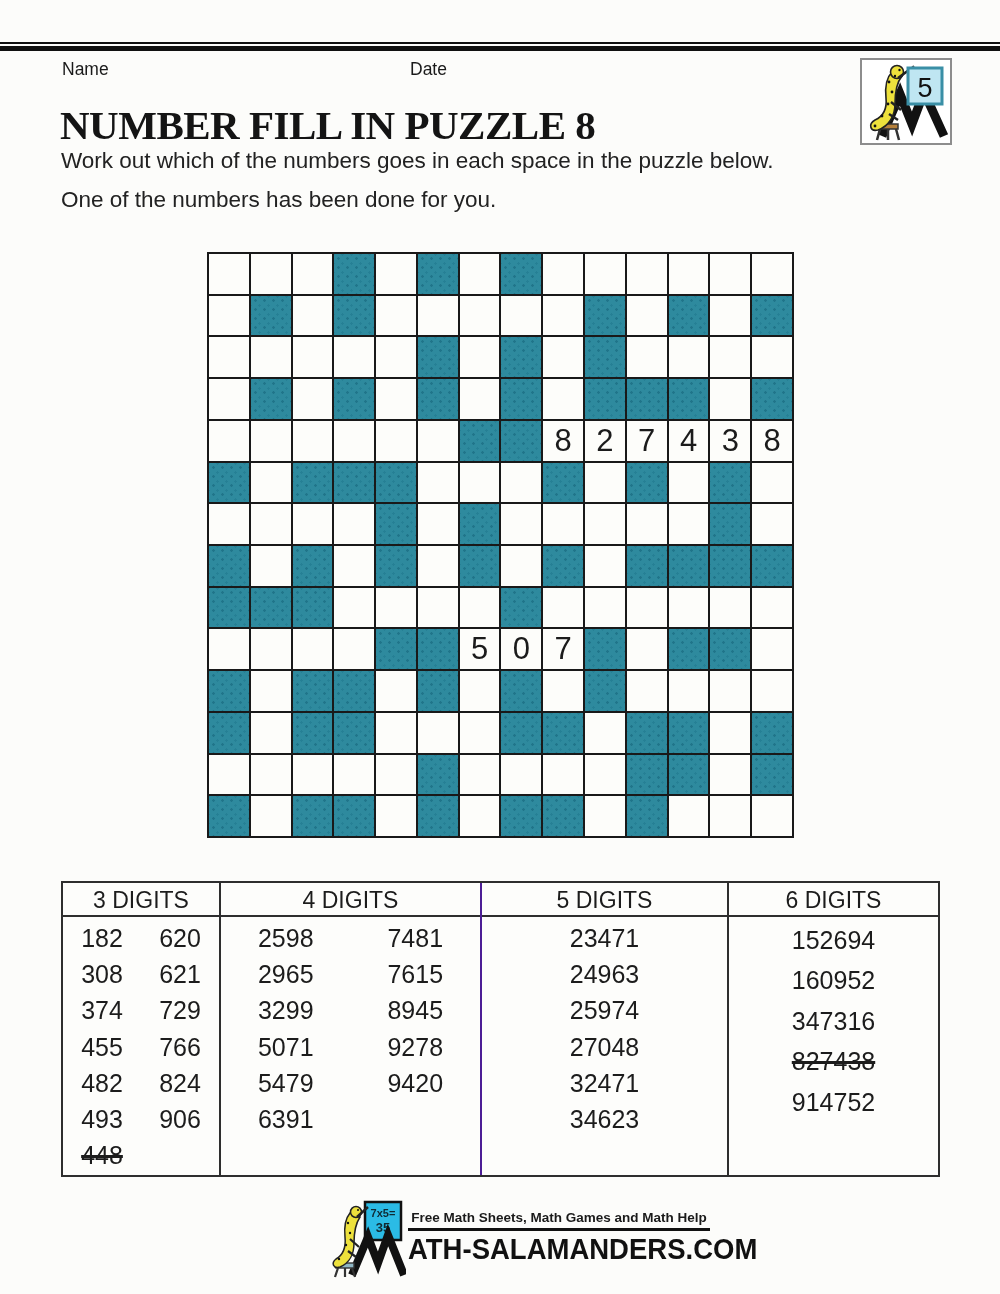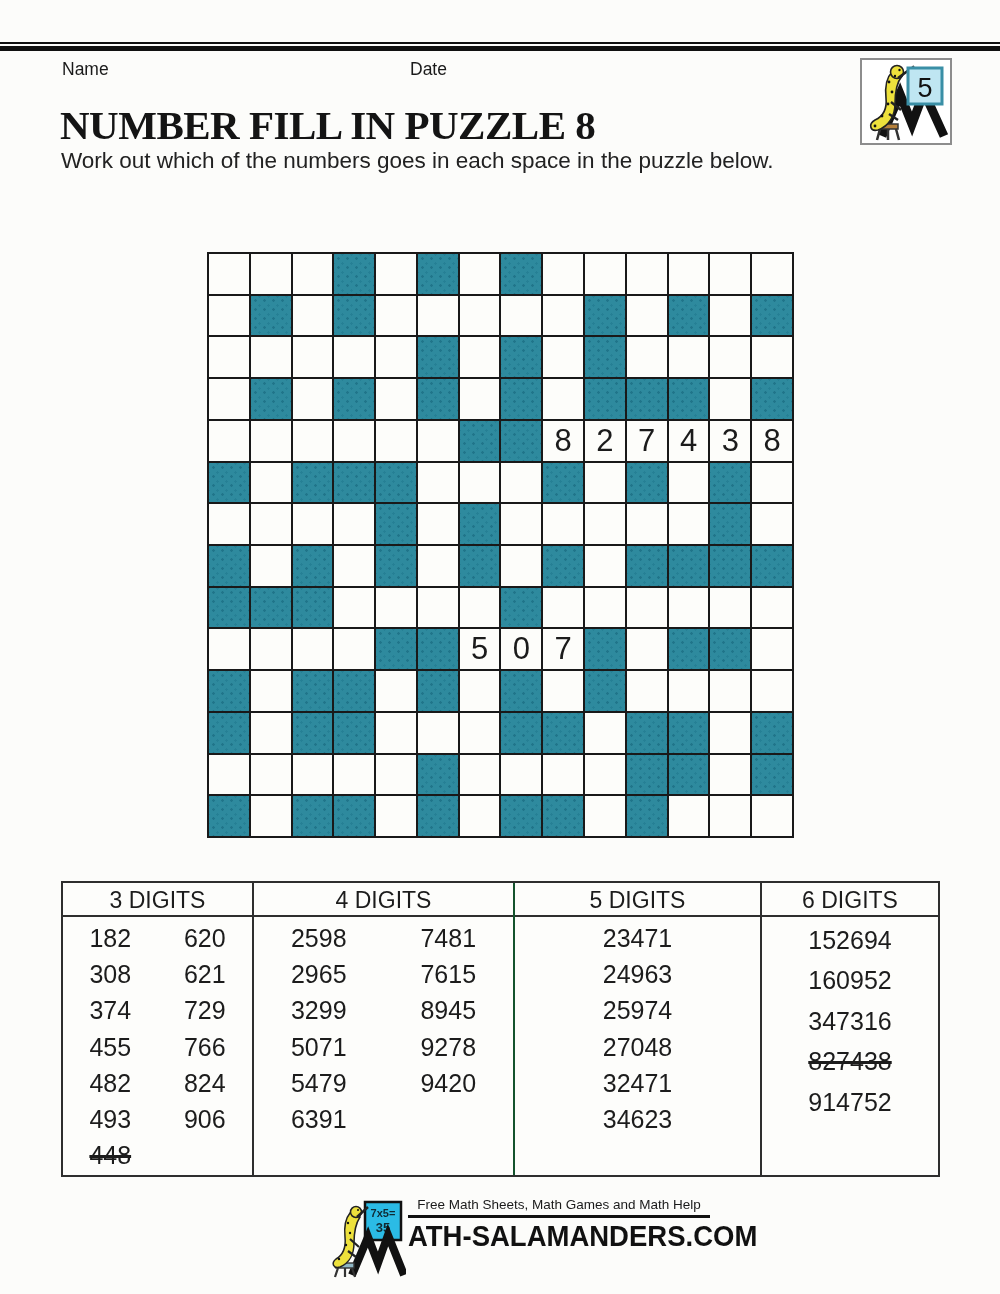--- a/index.html
+++ b/index.html
@@ -36,36 +36,36 @@
     font-size:31px;color:#1b1b1b;}
   .cell.shaded{
     background-color:#2e8a9e;
     background-image:radial-gradient(circle,#20758a 1.1px,rgba(0,0,0,0) 1.5px),
                      radial-gradient(circle,#268095 1px,rgba(0,0,0,0) 1.4px);
     background-size:9px 9px,9px 9px;background-position:0 0,4px 5px;}
   
   .answer-bank{position:absolute;left:61px;top:881px;width:879px;height:296px;
     box-sizing:border-box;border:2px solid #2e2e2e;display:flex;background:#fdfdfb;}
   .ab-col{box-sizing:border-box;display:flex;flex-direction:column;}
-  .ab-col-0{width:189px;}
+  .ab-col-0{width:156px;}
   .ab-col-1{width:261px;border-left:2px solid #2e2e2e;}
-  .ab-col-2{width:247px;border-left:2px solid #14532d;}
+  .ab-col-2{width:247px;border-left:2px solid #4c1d95;}
   .ab-col-3{flex:1;border-left:2px solid #2e2e2e;}
   .ab-header{height:34px;box-sizing:border-box;border-bottom:2px solid #2e2e2e;
     display:flex;align-items:center;justify-content:center;
     font-size:23px;color:#1c1c1c;padding-top:2px;}
   .ab-body{flex:1;display:flex;padding-top:3px;}
   .ab-list{flex:1;display:flex;flex-direction:column;align-items:center;}
   .ab-num{height:36.3px;display:flex;align-items:center;font-size:25px;color:#1c1c1c;}
   .ab-col-3 .ab-num{height:40.5px;}
   .struck{text-decoration:line-through;text-decoration-thickness:2.5px;}
   
   .footer{position:absolute;left:328px;top:1197px;display:flex;align-items:flex-start;}
   .footer-text{width:302px;margin-left:2px;display:flex;flex-direction:column;}
-  .tagline{font-size:13.5px;font-weight:normal;color:#1a1a1a;
+  .tagline{margin-top:13px;font-size:13.5px;font-weight:bold;color:#1a1a1a;
     text-align:center;white-space:nowrap;}
   .footer-divider{height:3px;background:#111;margin-top:3px;width:100%;}
   .site-text{margin-top:1px;font-size:27.5px;font-weight:bold;color:#111;
     letter-spacing:0px;white-space:nowrap;transform:scaleY(1.08);transform-origin:top left;}
 </style>
 </head>
 <body>
 
 <div class="top-rule">
   <div class="thin"></div>
@@ -104,20 +104,21 @@
     <g>
       <rect x="46" y="8" width="34" height="36" fill="#bfe6f2" stroke="#3a8fa6" stroke-width="3"></rect>
       <text x="63" y="37" text-anchor="middle" font-size="27" fill="#111" font-family="Liberation Sans, sans-serif">5</text>
     </g>
   </svg>
 </div>
 
 <div class="page-title">NUMBER FILL IN PUZZLE 8</div>
 <div class="instructions">
   <div>Work out which of the numbers goes in each space in the puzzle below.</div>
+  <div>One of the numbers has been done for you.</div>
 </div>
 
 <div class="puzzle-grid">
     <div class="cell"></div>
     <div class="cell"></div>
     <div class="cell"></div>
     <div class="cell shaded"></div>
     <div class="cell"></div>
     <div class="cell shaded"></div>
     <div class="cell"></div>

